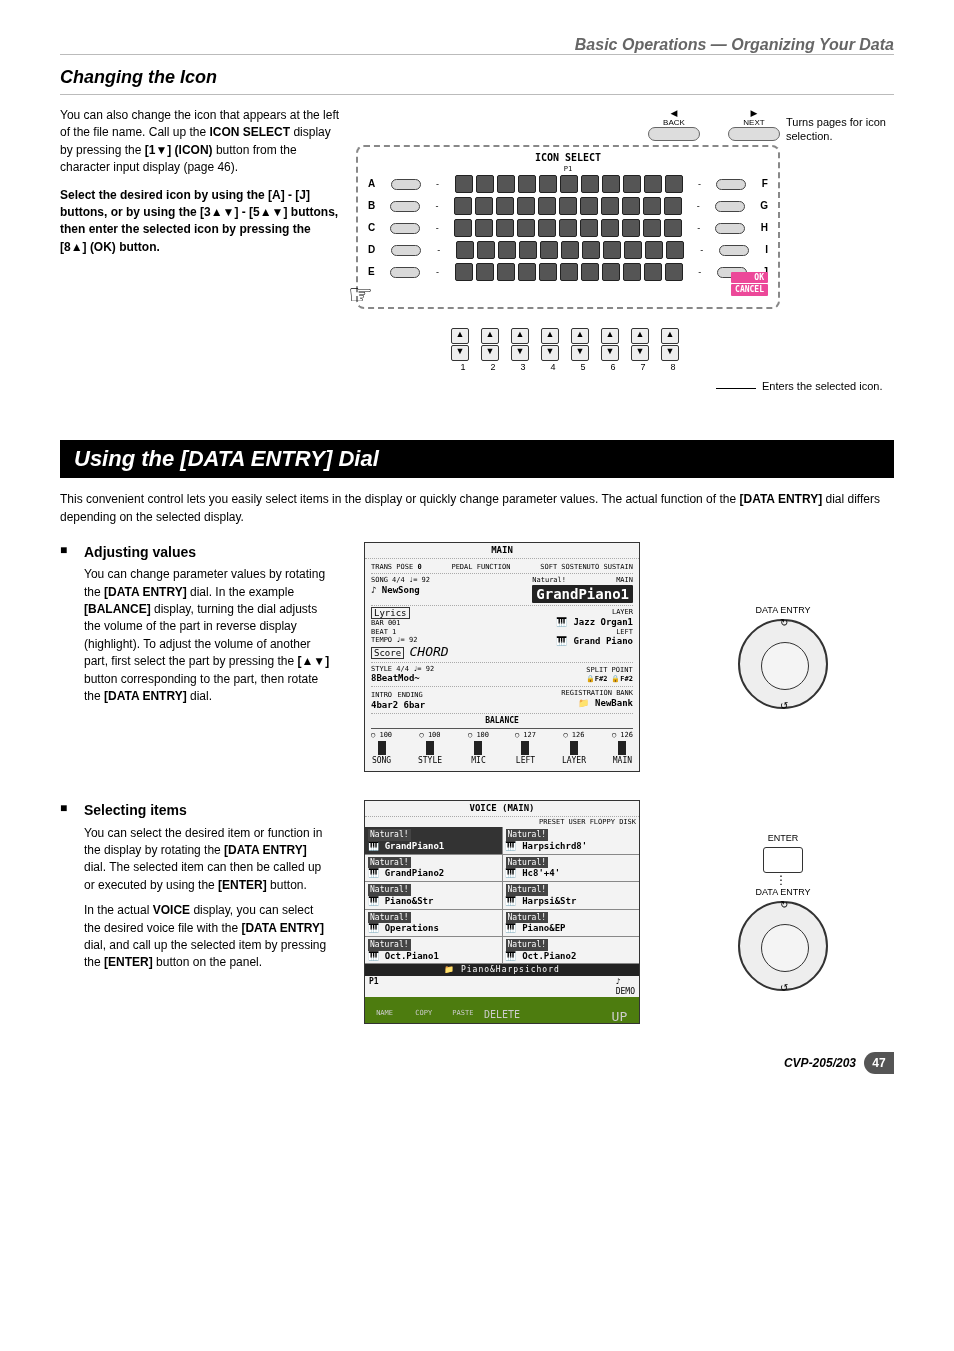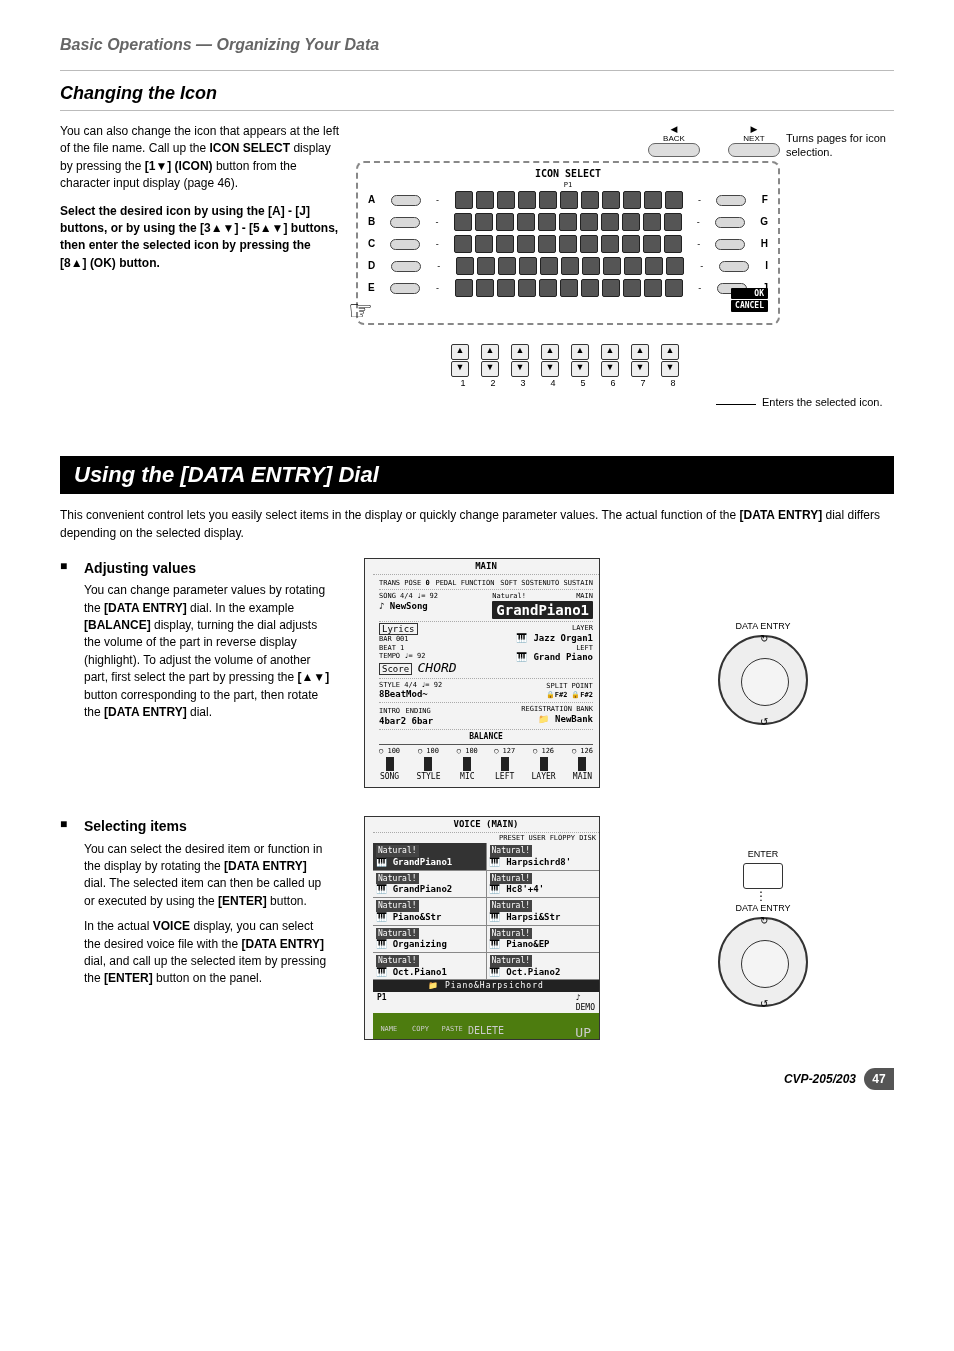--- a/index.html
+++ b/index.html
@@ -1,38 +1,38 @@
 <!DOCTYPE html>
 <html><head>
 <meta charset="utf-8">
 <style>
   * { box-sizing: border-box; margin: 0; padding: 0; }
   body { font-family: Arial, Helvetica, sans-serif; color: #000; background: #fff; width: 954px; margin: 0 auto; padding: 0; }
   .page { padding: 36px 60px 20px 60px; position: relative; }
-  .running-head { text-align: left; font-style: italic; font-weight: bold; color: #666; font-size: 16px; margin-bottom: 16px; }
+  .running-head { text-align: right; font-style: italic; font-weight: bold; color: #666; font-size: 16px; }
   hr.thin { border: none; border-top: 1px solid #bbb; margin-bottom: 12px; }
   .section1 { margin-bottom: 48px; }
   .h2 { font-weight: bold; font-style: italic; font-size: 18px; margin-bottom: 6px; }
   .row-top { display: flex; gap: 16px; }
   .col-left { flex: 0 0 280px; font-size: 12px; line-height: 1.45; }
   .col-right { flex: 1; }
   .col-left p { margin-bottom: 10px; }
   .bold { font-weight: bold; }
 
   .lcd-panel { position: relative; }
   .lcd-frame { border: 2px dashed #888; border-radius: 8px; padding: 4px 4px 24px 4px; position: relative; }
   .lcd-title { text-align: center; font: bold 10px/1 monospace; padding: 2px 0; }
   .lcd-row { display: flex; align-items: center; justify-content: space-between; padding: 2px 4px; }
   .lcd-row .letter { font: bold 10px/1 Arial; padding: 0 2px; }
   .side-btn { width: 30px; height: 11px; border: 1.5px solid #444; border-radius: 6px; background: #d9d9d9; display: inline-block; }
   .side-dash { font-size: 9px; padding: 0 2px; }
   .cell { width: 18px; height: 18px; background: #555; border: 1px solid #222; border-radius: 2px; }
   .lcd-hand { position: absolute; left: -10px; bottom: -4px; font-size: 28px; }
   .ok-cancel { position:absolute; right:10px; bottom:10px; text-align:right; }
-  .ok-lbl { display:block; background:#000000; color:#fff; font: bold 8px/1.2 monospace; padding:1px 4px; margin:1px 0; border-radius:1px;}
+  .ok-lbl { display:block; background:#ec4899; color:#fff; font: bold 8px/1.2 monospace; padding:1px 4px; margin:1px 0; border-radius:1px;}
 
   .btn-row { display:flex; gap:6px; justify-content:center; margin-top:18px; }
   .sq-btn { width:24px; display:inline-block; text-align:center; }
   .sq { width:18px; height:16px; border:1.5px solid #333; border-radius:2px; background:#eee; margin:1px 0; font-size:9px; text-align:center; }
   .sq-num { font-size:9px; }
 
   .back-next { display:flex; gap:28px; justify-content:flex-end; margin-bottom:2px; }
   .back-next .wrap { text-align:center; width:52px; }
   .pill { width:52px; height:14px; border:1.5px solid #666; border-radius:8px; background:#ddd; }
   .bn-lbl { font-size:8px; }
@@ -41,21 +41,21 @@
 
   .banner { background:#000; color:#fff; font-style:italic; font-weight:bold; font-size:22px; padding:6px 14px; margin-bottom:12px; }
   .intro { font-size:12px; line-height:1.5; margin-bottom:16px; }
 
   .sub-h { font-weight:bold; font-size:14px; margin-bottom:4px; }
   .sub-block { display:flex; gap:32px; margin-bottom:28px; }
   .sub-block .col-text { flex:0 0 272px; font-size:12px; line-height:1.45; padding-left:24px;}
   .sub-block .col-text p { margin-bottom:8px; }
   .sq-mark { position:relative; }
   .sq-mark::before { content:"■"; position:absolute; left:-24px; font-size:12px; }
-  .screen { width:236px; border:1.5px solid #333; background:#f3f3f3; font: 9px/1.2 monospace; padding-left: 8px; }
+  .screen { width:276px; border:1.5px solid #333; background:#f3f3f3; font: 9px/1.2 monospace; }
   .screen-title { text-align:center; font-weight:bold; padding:2px 0; border-bottom:1px dotted #aaa; }
   .screen-body { padding:4px 6px; }
   .screen-body .big { color:#fff; background:#222; font-weight:bold; font-size:14px; padding:1px 4px; display:inline-block; border-radius:1px; }
   .screen-body .line { border-top:1px dotted #aaa; margin:2px 0; padding-top:2px; }
   .screen-bal { border-top:1px solid #555; margin-top:3px; padding:2px 0; font-size:8px; display:flex; justify-content:space-between;}
   .screen2 .row2 { display:flex; border-bottom:1px solid #888;}
   .screen2 .col { flex:1; padding:2px 3px; border-right:1px solid #888; }
   .screen2 .col:last-child { border-right:none; }
   .screen2 .cat { background:#444; color:#fff; font-size:8px; padding:1px 2px; display:inline-block; }
   .screen2 .selected { background:#333; color:#fff; }
@@ -462,21 +462,21 @@
             </div>
             <div class="row2">
               <div class="col "><span class="cat">Natural!</span><br>🎹 <b>GrandPiano2</b></div>
               <div class="col "><span class="cat">Natural!</span><br>🎹 <b>Hc8'+4'</b></div>
             </div>
             <div class="row2">
               <div class="col "><span class="cat">Natural!</span><br>🎹 <b>Piano&amp;Str</b></div>
               <div class="col "><span class="cat">Natural!</span><br>🎹 <b>Harpsi&amp;Str</b></div>
             </div>
             <div class="row2">
-              <div class="col "><span class="cat">Natural!</span><br>🎹 <b>Organizing</b></div>
+              <div class="col "><span class="cat">Natural!</span><br>🎹 <b>Operations</b></div>
               <div class="col "><span class="cat">Natural!</span><br>🎹 <b>Piano&amp;EP</b></div>
             </div>
             <div class="row2">
               <div class="col "><span class="cat">Natural!</span><br>🎹 <b>Oct.Piano1</b></div>
               <div class="col "><span class="cat">Natural!</span><br>🎹 <b>Oct.Piano2</b></div>
             </div>
           </div>
         <div class="screen-subtitle">📁 <span>Piano&amp;Harpsichord</span></div>
         <div style="display:flex; justify-content:space-between; padding:1px 4px; font-size:8px;">
           <b>P1</b>

